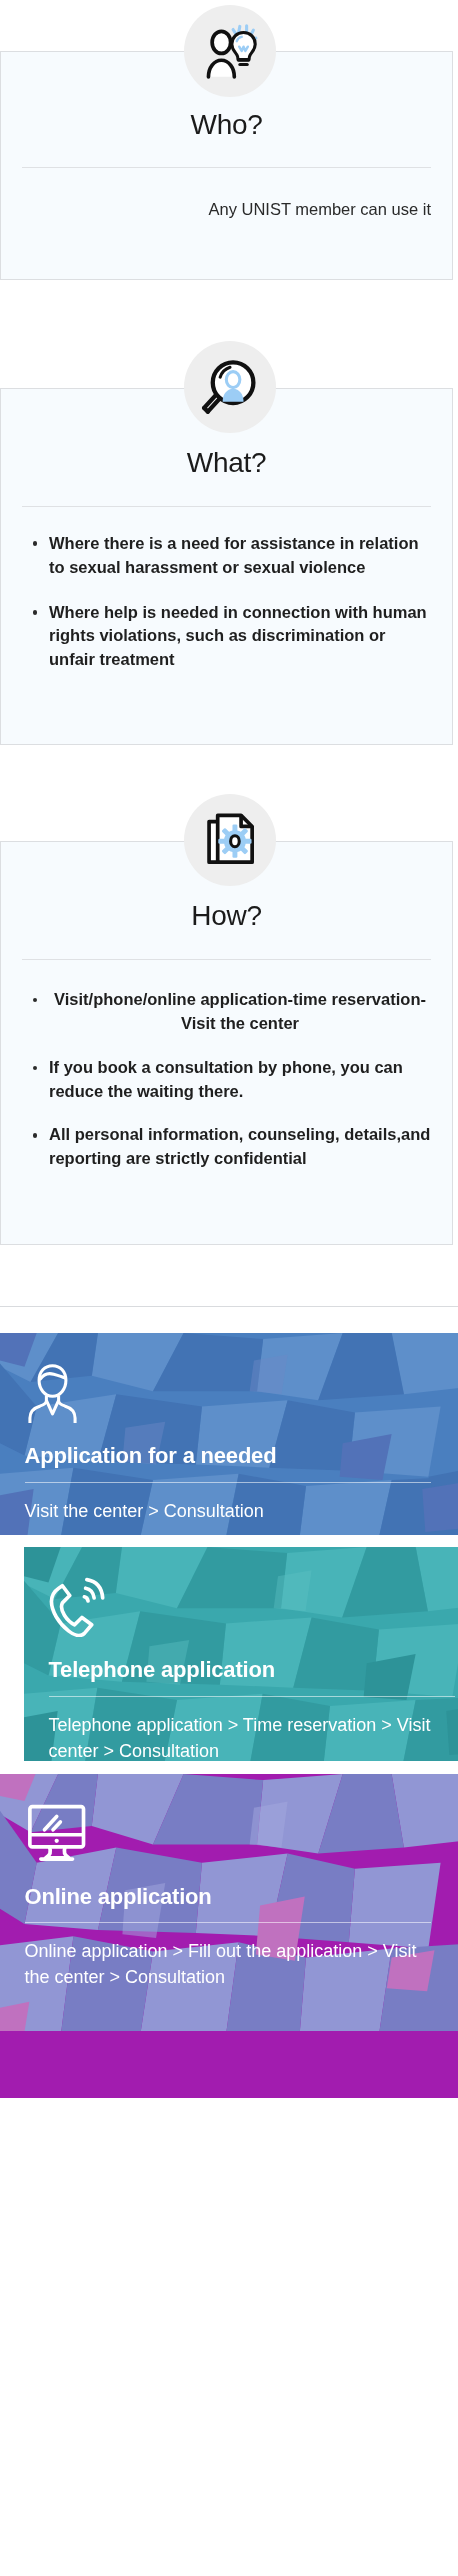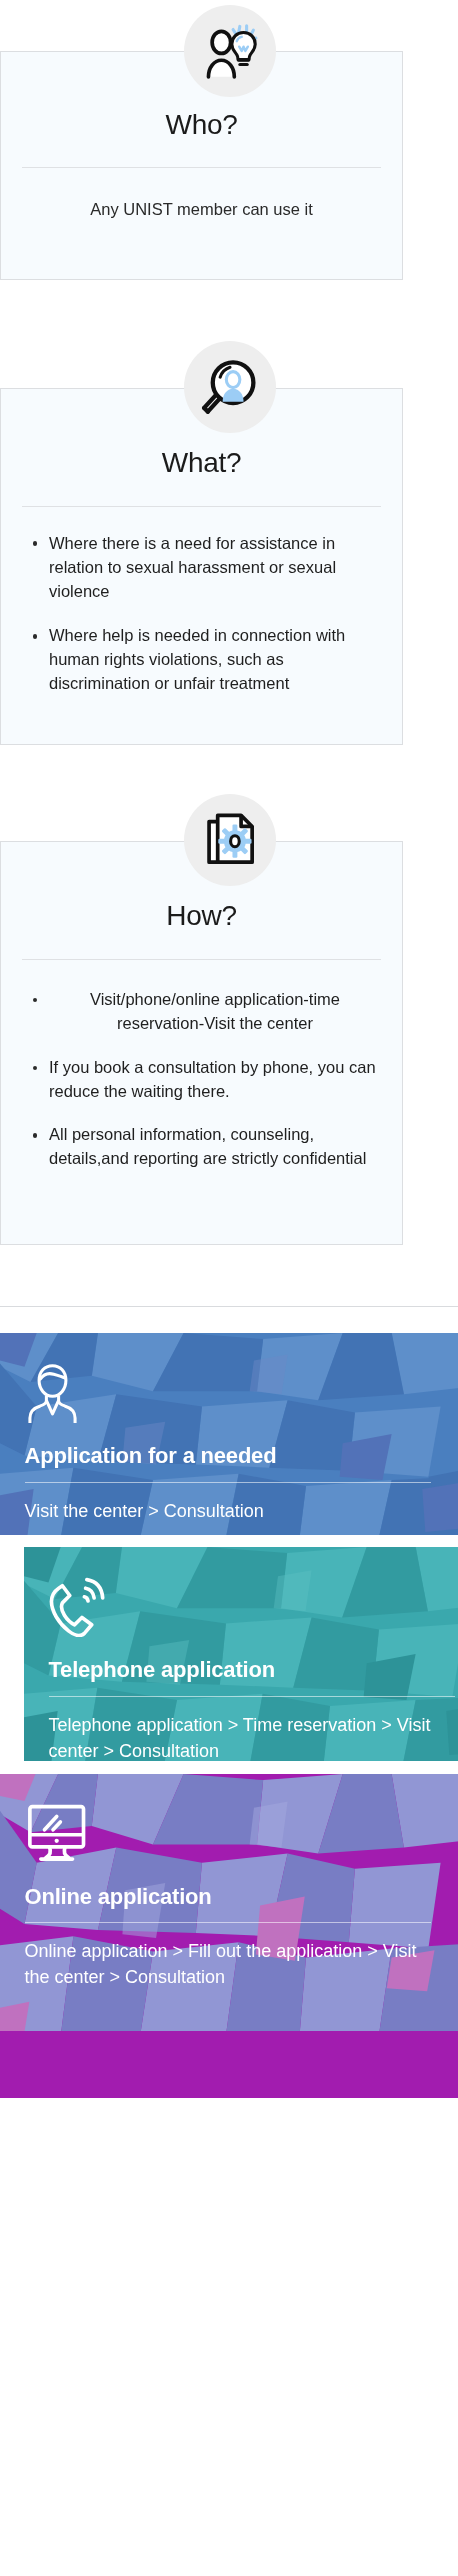--- a/index.html
+++ b/index.html
@@ -25,21 +25,21 @@
     display: flex;
     align-items: center;
     justify-content: center;
     z-index: 5;
   }
   .icon-badge svg { display: block; }
 
   .info-card {
     border: 0.6px solid #dcdee1;
     background: #f7fbfe;
-    width: 403px;
+    width: 453px;
     position: relative;
     z-index: 1;
   }
 
   .info-title {
     text-align: center;
     font-size: 28px;
     font-weight: 400;
     color: #1b1b1b;
     line-height: 1;
@@ -48,33 +48,34 @@
 
   .info-divider {
     height: 1.2px;
     background: #dfe1e4;
     margin: 0 21px;
   }
 
   .info-body { padding: 0 21px; }
 
   .info-lead {
-    text-align: center;
+    text-align: right;
     font-size: 16.5px;
     color: #2a2a2a;
     line-height: 1.5;
   }
 
   ul.bullets { list-style: none; }
   ul.bullets li {
     position: relative;
     padding-left: 27px;
     font-size: 16.5px;
     line-height: 1.45;
     color: #1f1f1f;
+    font-weight: bold;
   }
   ul.bullets li::before {
     content: "";
     position: absolute;
     left: 11px;
     top: 9.8px;
     width: 4.3px;
     height: 4.3px;
     border-radius: 50%;
     background: #2b2b2b;

